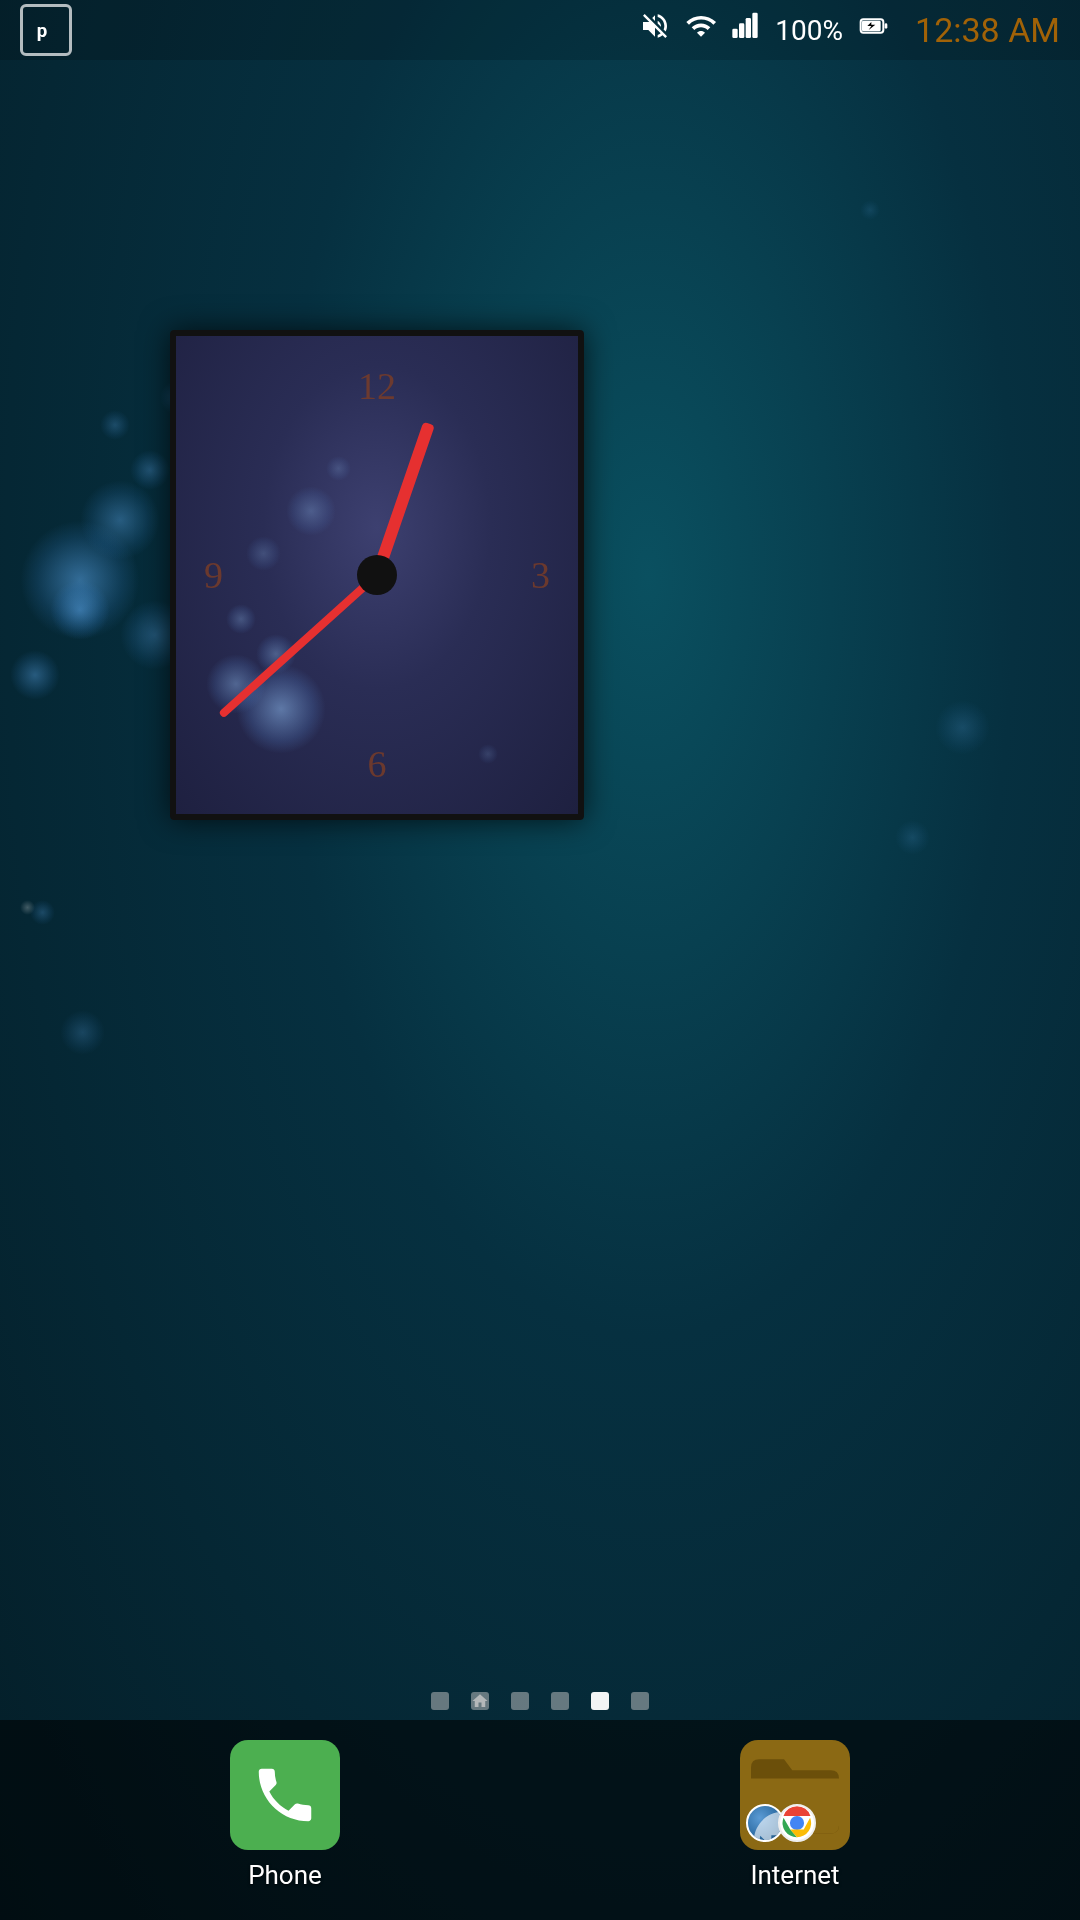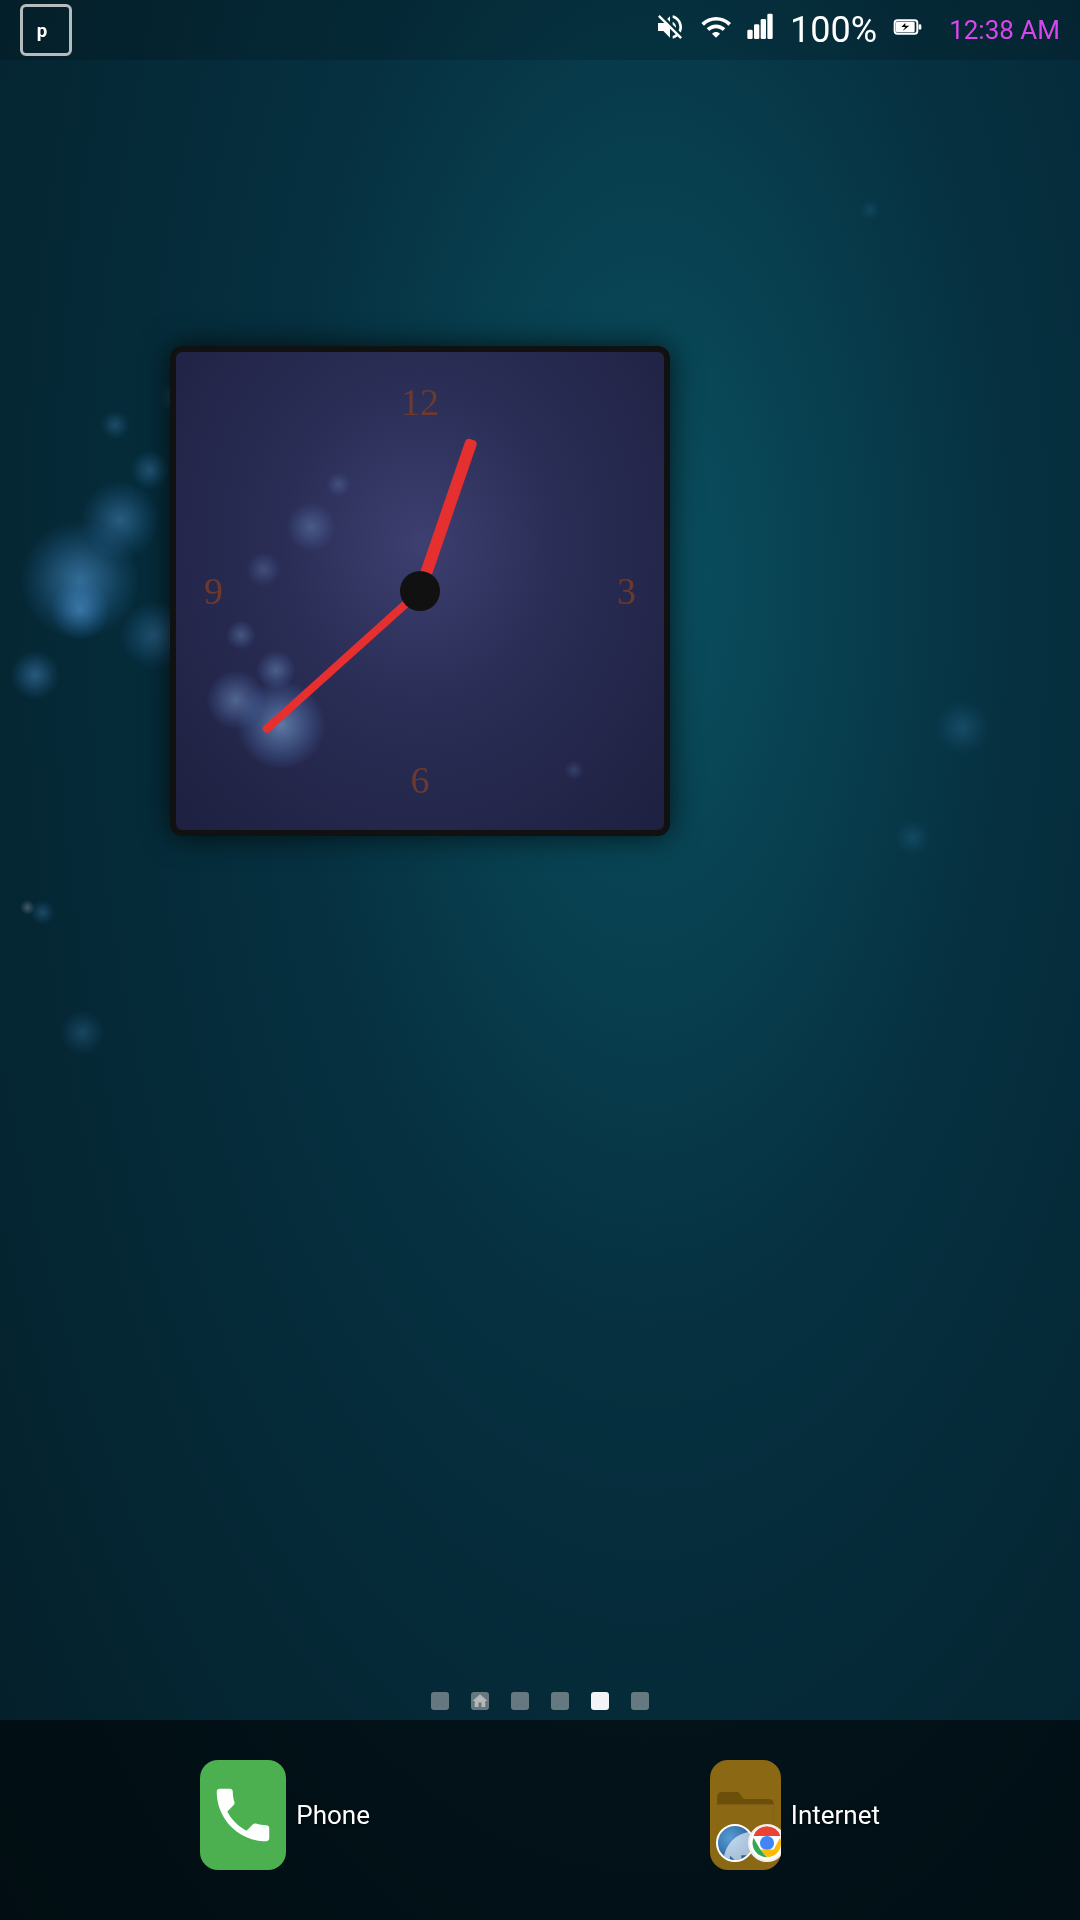--- a/index.html
+++ b/index.html
@@ -59,45 +59,44 @@
       width: 28px; height: 28px;
     }
 
     .status-icons {
       display: flex;
       align-items: center;
       gap: 12px;
     }
 
     .status-icons span {
-      color: #d946ef;
-      font-size: 26px;
+      color: #a16207;
+      font-size: 34px;
       font-weight: 400;
     }
 
     .status-time {
       color: #fff;
       font-size: 32px;
       font-weight: 300;
       margin-left: 10px;
     }
 
     
     .clock-widget {
       position: absolute;
       top: 330px;
       left: 170px;
-      width: 500px;
+      width: 414px;
       height: 490px;
       border: 6px solid #111;
-      border-radius: 12px;
+      border-radius: 4px;
       background: radial-gradient(ellipse at 50% 40%, #3d4070 0%, #2a2d55 40%, #1e2040 100%);
       overflow: hidden;
       box-shadow: 0 0 30px rgba(0,0,0,0.7);
-      margin-top: 16px;
     }
 
     .clock-face {
       position: relative;
       width: 100%;
       height: 100%;
     }
 
     
     .clock-num {
@@ -197,21 +196,21 @@
       height: 200px;
       background: rgba(0,0,0,0.55);
       display: flex;
       align-items: center;
       justify-content: space-around;
       padding: 0 30px 10px;
     }
 
     .dock-item {
       display: flex;
-      flex-direction: row;
+      flex-direction: column;
       align-items: center;
       gap: 10px;
       width: 170px;
     }
 
     .dock-icon {
       width: 110px;
       height: 110px;
       border-radius: 18px;
       display: flex;
@@ -306,21 +305,21 @@
 
     <span>
       <svg width="32" height="32" viewBox="0 0 24 24" fill="white">
         <rect x="1" y="14" width="4" height="7" rx="1"></rect>
         <rect x="6" y="10" width="4" height="11" rx="1"></rect>
         <rect x="11" y="6" width="4" height="15" rx="1"></rect>
         <rect x="16" y="2" width="4" height="19" rx="1"></rect>
       </svg>
     </span>
 
-    <span style="color:#fff;font-size:36px;">100%</span>
+    <span style="color:#fff;font-size:28px;">100%</span>
     <span>
       <svg width="38" height="32" viewBox="0 0 24 24" fill="white">
         <rect x="2" y="7" width="17" height="10" rx="2" ry="2" fill="none" stroke="white" stroke-width="1.5"></rect>
         <rect x="3" y="8" width="14" height="8" rx="1" fill="white"></rect>
         <rect x="20" y="10" width="2" height="4" rx="1" fill="white"></rect>
         <path d="M10 9l-3 3h3l-2 3 5-4h-3z" fill="#000"></path>
       </svg>
     </span>
 
     <span class="status-time">12:38 AM</span>

